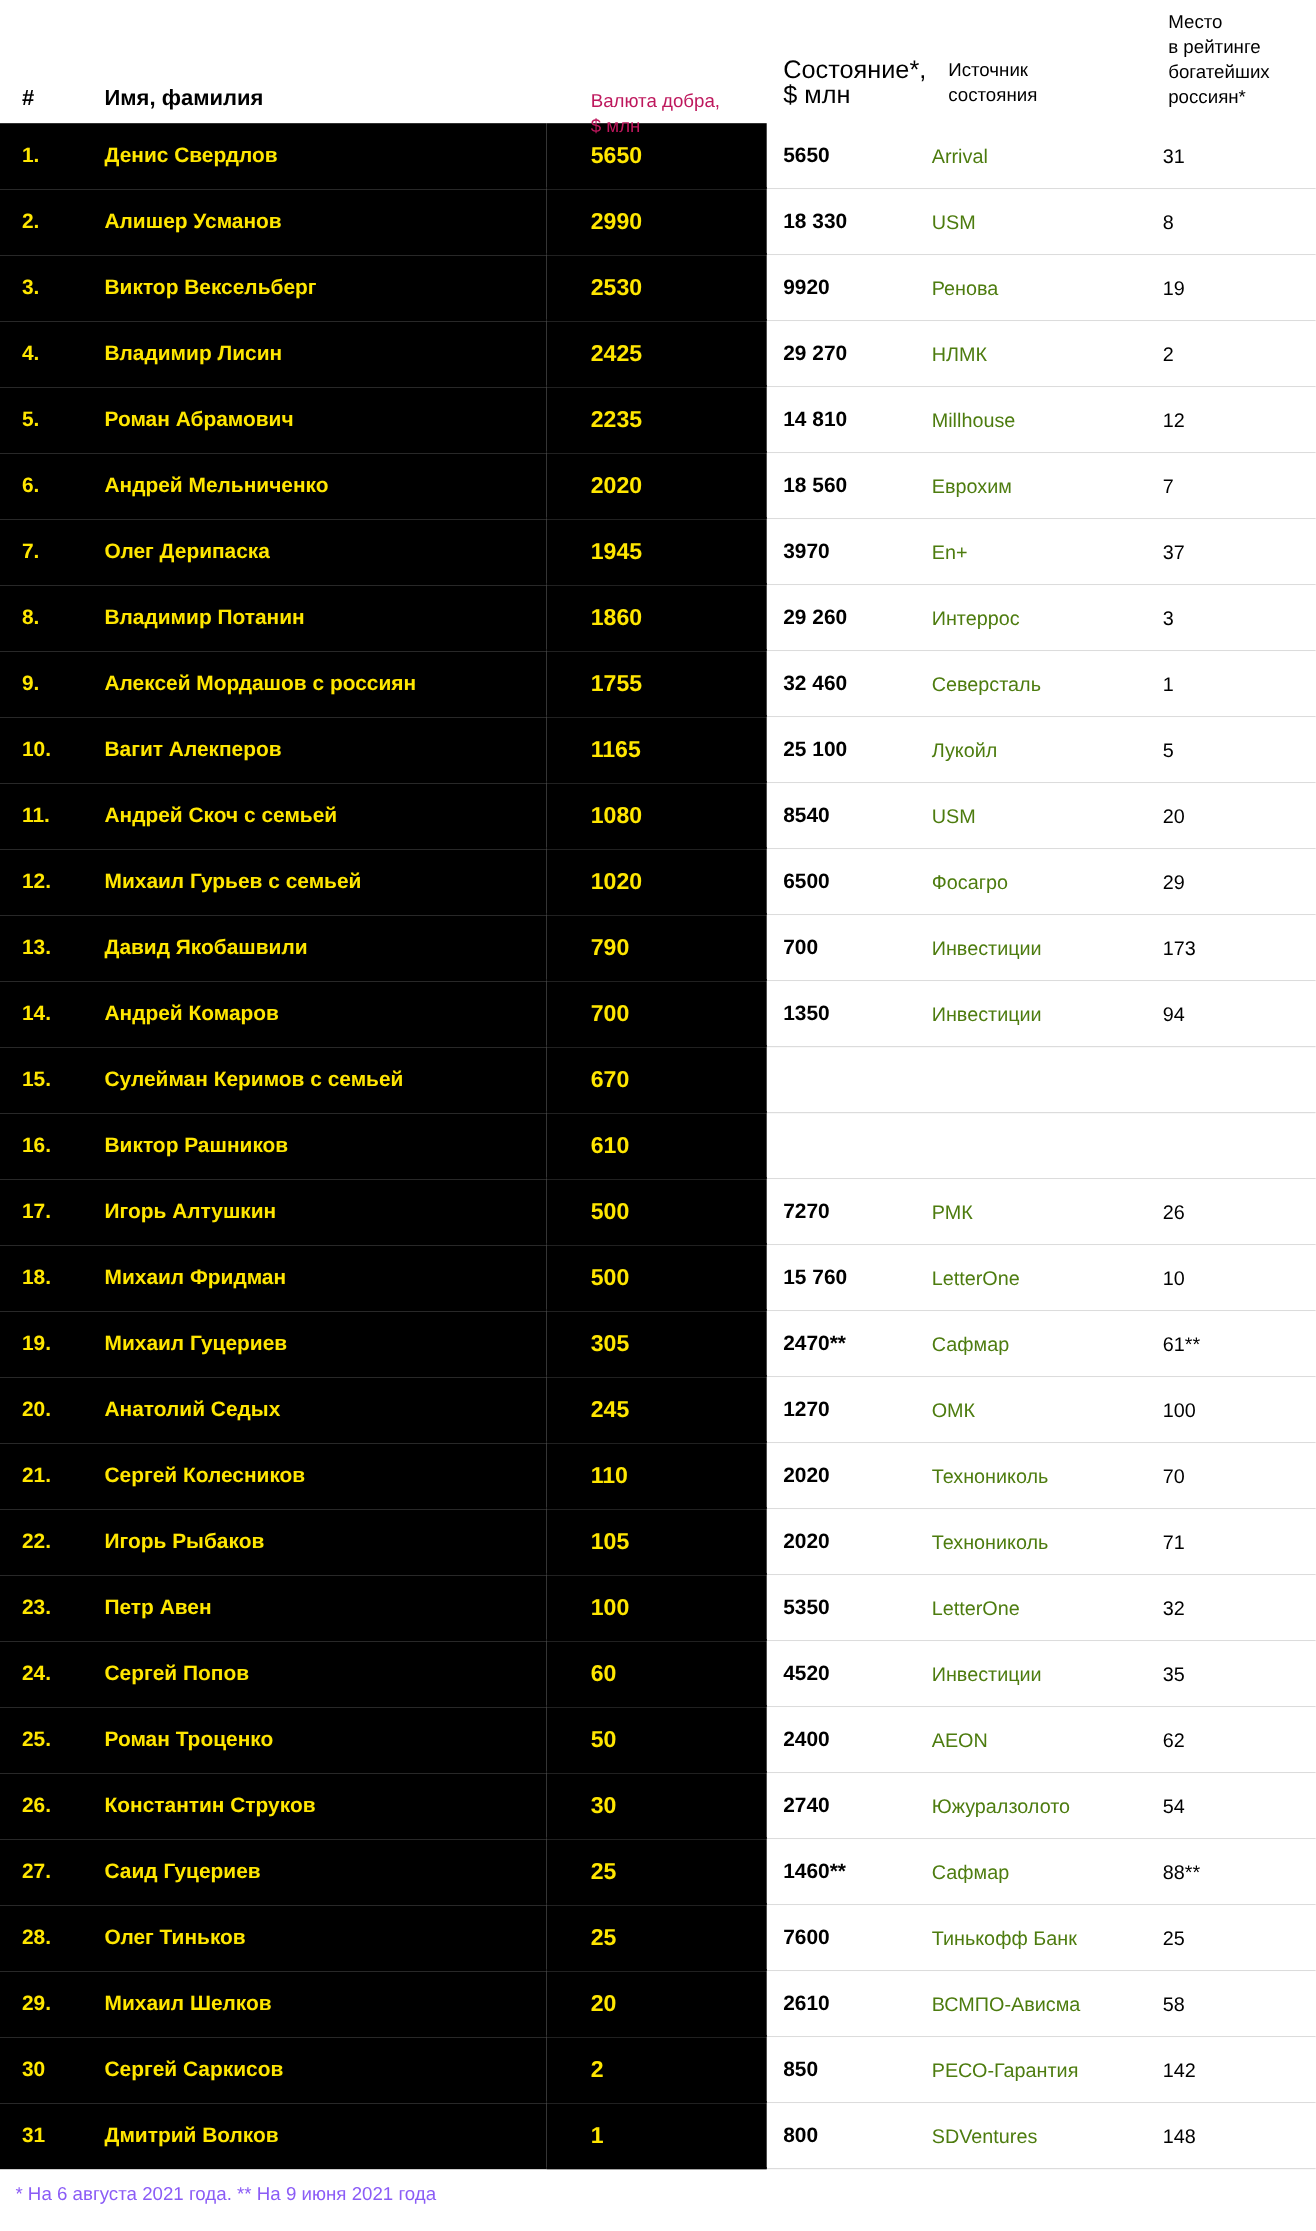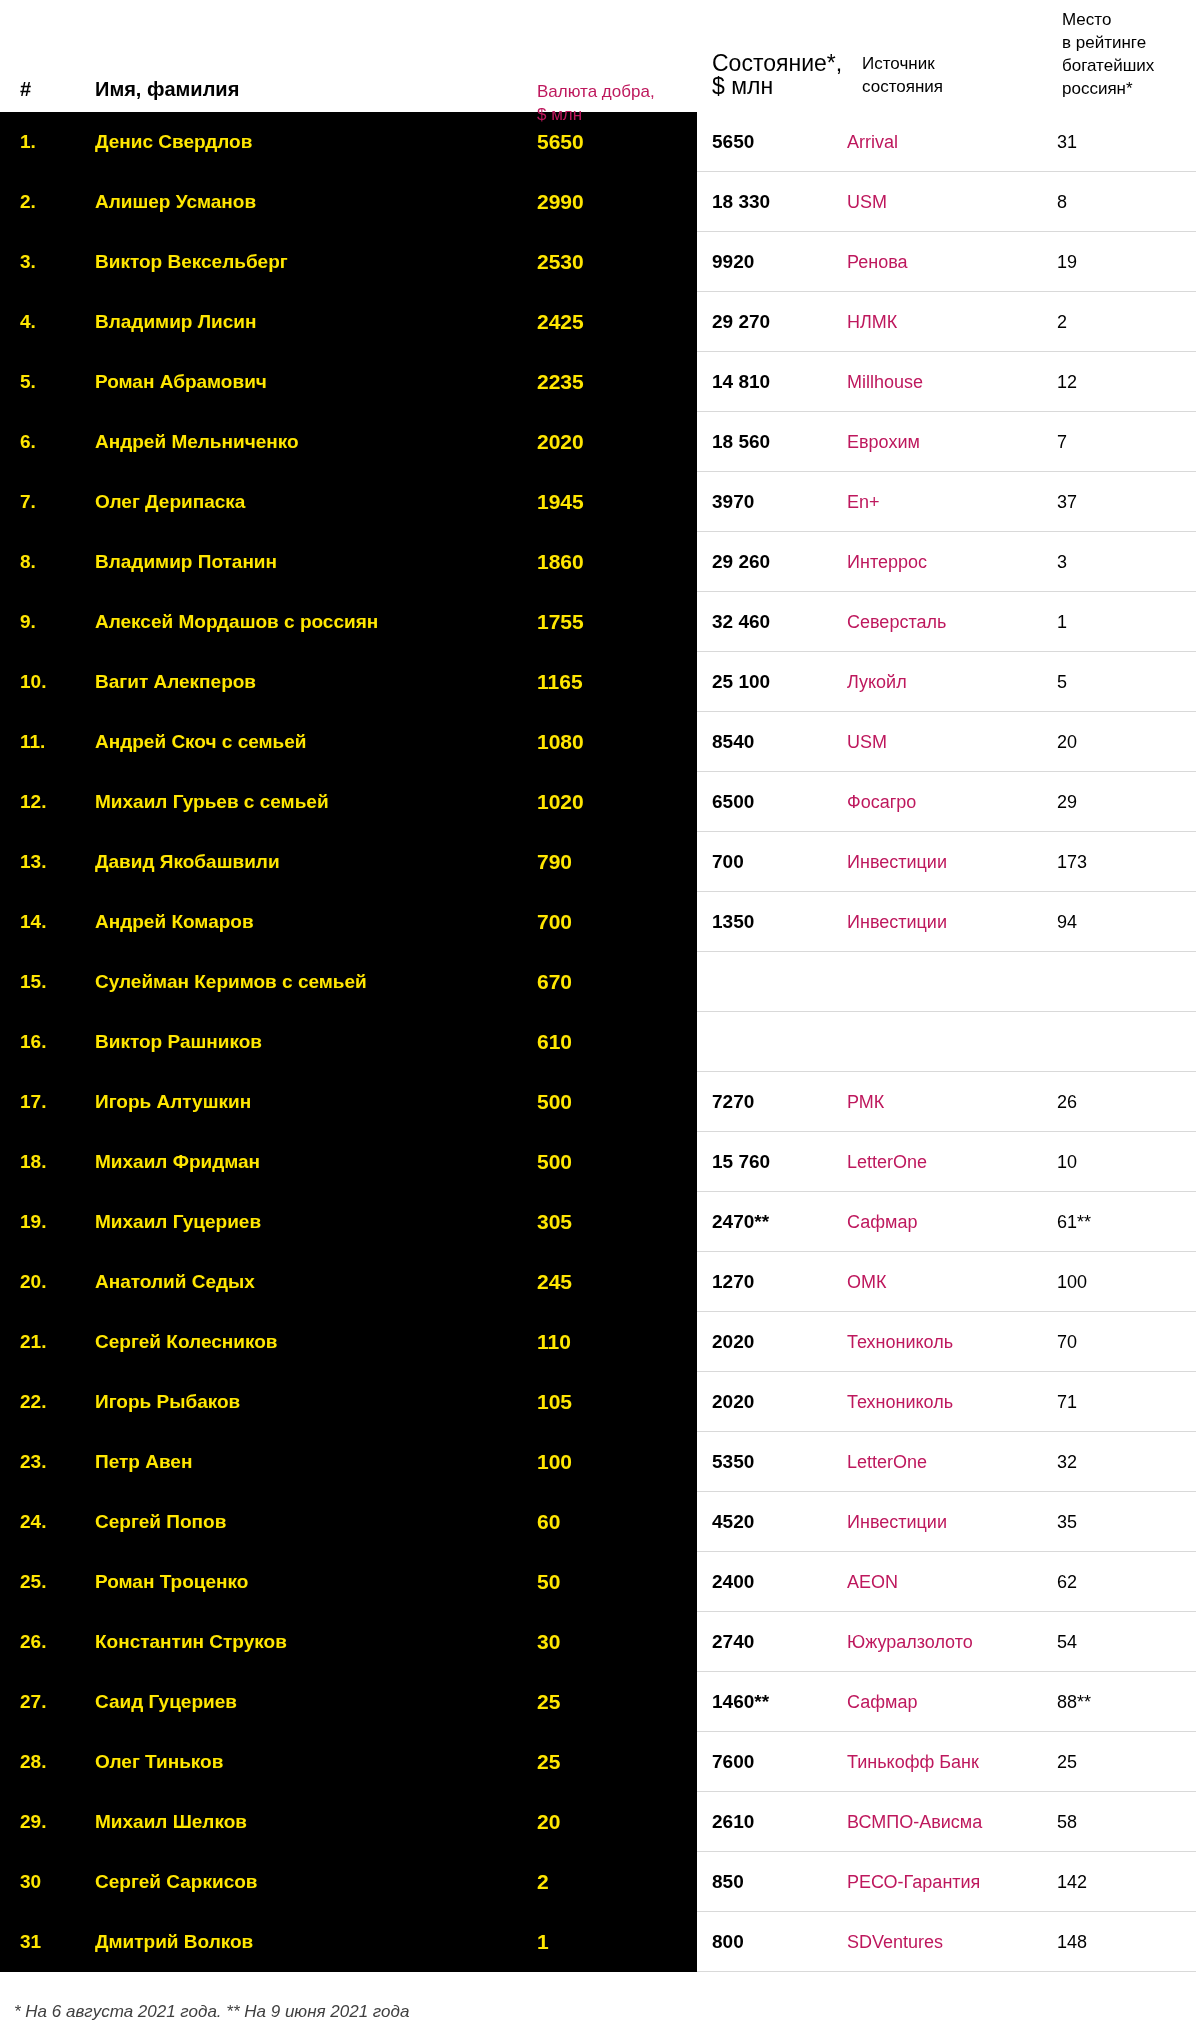--- a/index.html
+++ b/index.html
@@ -145,21 +145,21 @@
     padding-left: 15px;
     font-size: 19px;
     font-weight: bold;
     color: #000;
     white-space: nowrap;
   }
   .c-source {
     width: 200px;
     padding-left: 0px;
     font-size: 18px;
-    color: #be185d;
+    color: #4d7c0f;
     white-space: nowrap;
   }
   .c-rank {
     flex: 1;
     padding-left: 10px;
     font-size: 18px;
     color: #000;
   }
   .row .sep {
     position: absolute;
@@ -174,24 +174,23 @@
     position: absolute;
     bottom: 0;
     height: 2px;
     background: #000;
   }
 
   
   .footnote {
     position: absolute;
     left: 14px;
-    bottom: 6px;
+    bottom: 23px;
     font-size: 17px;
-    color: #404040;
-    font-style: italic;
+    color: #8b5cf6;
   }
 </style>
 </head>
 <body>
 
 <div class="sheet">
 
   <div class="header">
     <div class="hdr-whitebar"></div>
     <div class="hdr-left"></div>

